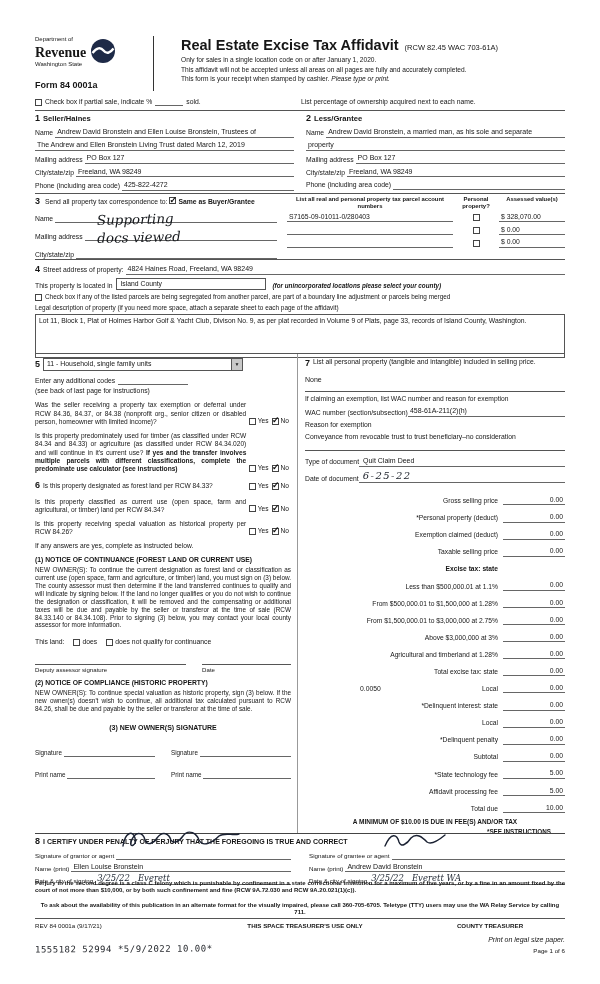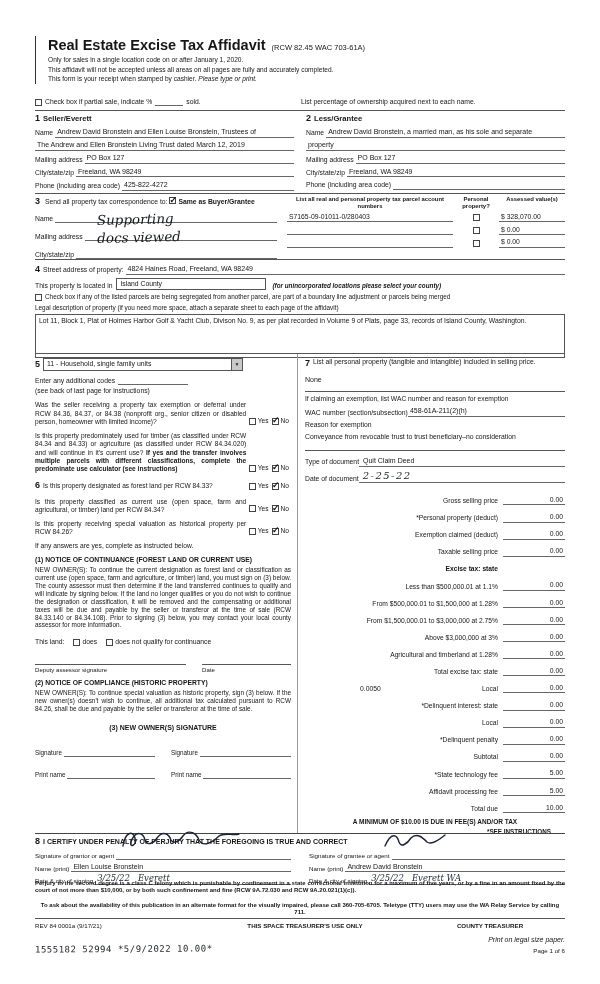--- a/index.html
+++ b/index.html
@@ -18,21 +18,21 @@
 .lab{white-space:nowrap;margin-right:2px;font-size:6.8px}
 .val{font-size:7px}
 
 .header{top:36px;display:flex}
 .logo-block{width:118px;flex:none}
 .logo-row{display:flex;align-items:center;gap:4px}
 .dept{font-size:6px}
 .agency{font-size:14px;font-weight:bold;font-family:"Liberation Serif",serif}
 .state{font-size:6px}
 .form-num{font-weight:bold;font-size:9px;margin-top:11px}
-.title-block{flex:1;border-left:1.5px solid #333;padding-left:12px}
+.title-block{flex:1;border-left:1.5px solid #333;padding-left:27px}
 .title-line{display:flex;align-items:baseline;gap:6px}
 .title{font-size:14.5px;font-weight:bold}
 .rcw{font-size:7.5px}
 .hnote{font-size:6.6px;margin-top:1.6px}
 
 .partial-row{top:98px;display:flex;align-items:flex-end;font-size:6.8px}
 .short-line{width:28px;border-bottom:1px solid #666;margin:0 3px}
 .partial-right{margin-left:auto;width:264px;text-align:left}
 
 .parties{top:110px;height:83px;border-top:1px solid #555;display:flex;gap:12px;padding-top:2px}
@@ -124,20 +124,36 @@
 .bottom-right{position:absolute;right:35px;top:936px;text-align:right}
 .print-note{font-size:7px;font-style:italic}
 .page-num{font-size:6.2px;margin-top:2px}
 </style>
 </head>
 <body>
 
 <div class="page">
 
   <div class="header abs">
+    <div class="logo-block">
+      <div class="logo-row">
+        <div>
+          <div class="dept">Department of</div>
+          <div class="agency">Revenue</div>
+          <div class="state">Washington State</div>
+        </div>
+        <div>
+          <svg width="26" height="26" viewBox="0 0 26 26">
+              <circle cx="13" cy="13" r="12" fill="#1e2a47"></circle>
+              <path d="M2.5 15 Q9 7 13.5 12.5 T23.5 10.5" stroke="#fff" stroke-width="2.4" fill="none"></path>
+            </svg>
+        </div>
+      </div>
+      <div class="form-num">Form 84 0001a</div>
+    </div>
     <div class="title-block">
       <div class="title-line">
         <span class="title">Real Estate Excise Tax Affidavit</span>
         <span class="rcw">(RCW 82.45 WAC 703-61A)</span>
       </div>
       <div class="hnote">Only for sales in a single location code on or after January 1, 2020.</div>
       <div class="hnote">This affidavit will not be accepted unless all areas on all pages are fully and accurately completed.</div>
       <div class="hnote"><span>This form is your receipt when stamped by cashier. </span><span class="it">Please type or print.</span></div>
     </div>
   </div>
@@ -147,21 +163,21 @@
     <span style="margin-left:3px">Check box if partial sale, indicate %</span>
     <span class="short-line"></span>
     <span>sold.</span>
     <span class="partial-right">List percentage of ownership acquired next to each name.</span>
   </div>
 
   <div class="parties abs">
     <div class="party">
       <div class="party-title">
           <span class="num">1</span>
-          <span>Seller/Everett</span>
+          <span>Seller/Haines</span>
         </div>
       <div class="field">
           <span class="lab">Name</span>
           <span class="fill"><span class="val">Andrew David Bronstein and Ellen Louise Bronstein, Trustees of</span></span>
         </div>
       <div class="field">
           <span class="fill"><span class="val">The Andrew and Ellen Bronstein Living Trust dated March 12, 2019</span></span>
         </div>
       <div class="field">
           <span class="lab">Mailing address</span>
@@ -409,21 +425,21 @@
       <div class="reason-label">Reason for exemption</div>
       <div class="reason-val">Conveyance from revocable trust to trust beneficiary–no consideration</div>
 
       <div class="doc-block">
         <div class="doc-row">
           <span>Type of document</span>
           <span class="doc-fill"><span class="val">Quit Claim Deed</span></span>
         </div>
         <div class="doc-row">
           <span>Date of document</span>
-          <span class="doc-fill"><span class="hand-doc">2-25-22</span></span>
+          <span class="doc-fill"><span class="hand-doc">6-25-22</span></span>
         </div>
       </div>
 
       <div class="fee-table">
         <div class="fee-row">
             <span class="fee-label">Gross selling price</span>
             <span class="fee-value">0.00</span>
           </div>
         <div class="fee-row">
             <span class="fee-label">*Personal property (deduct)</span>

